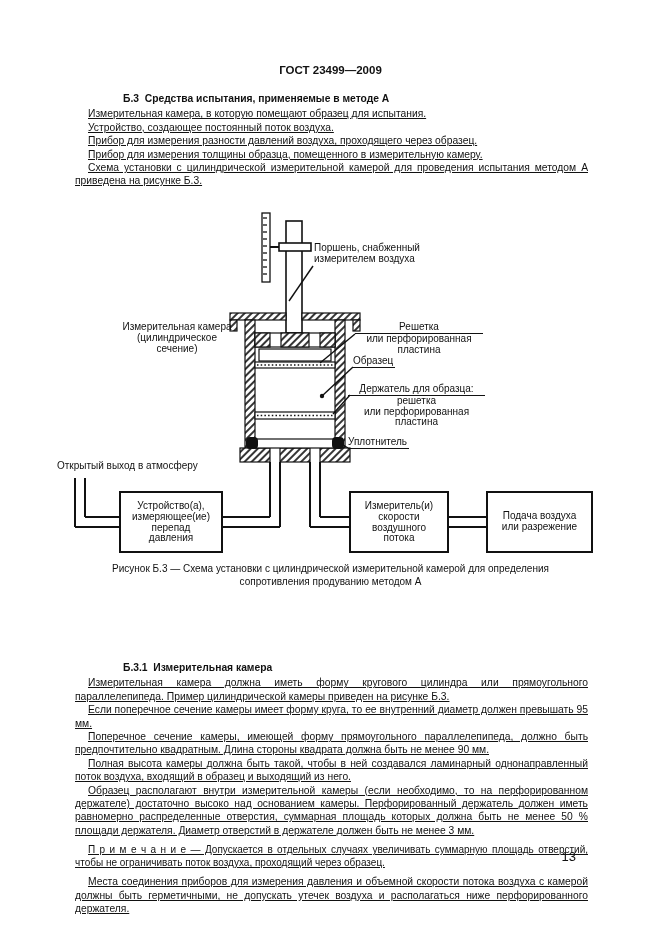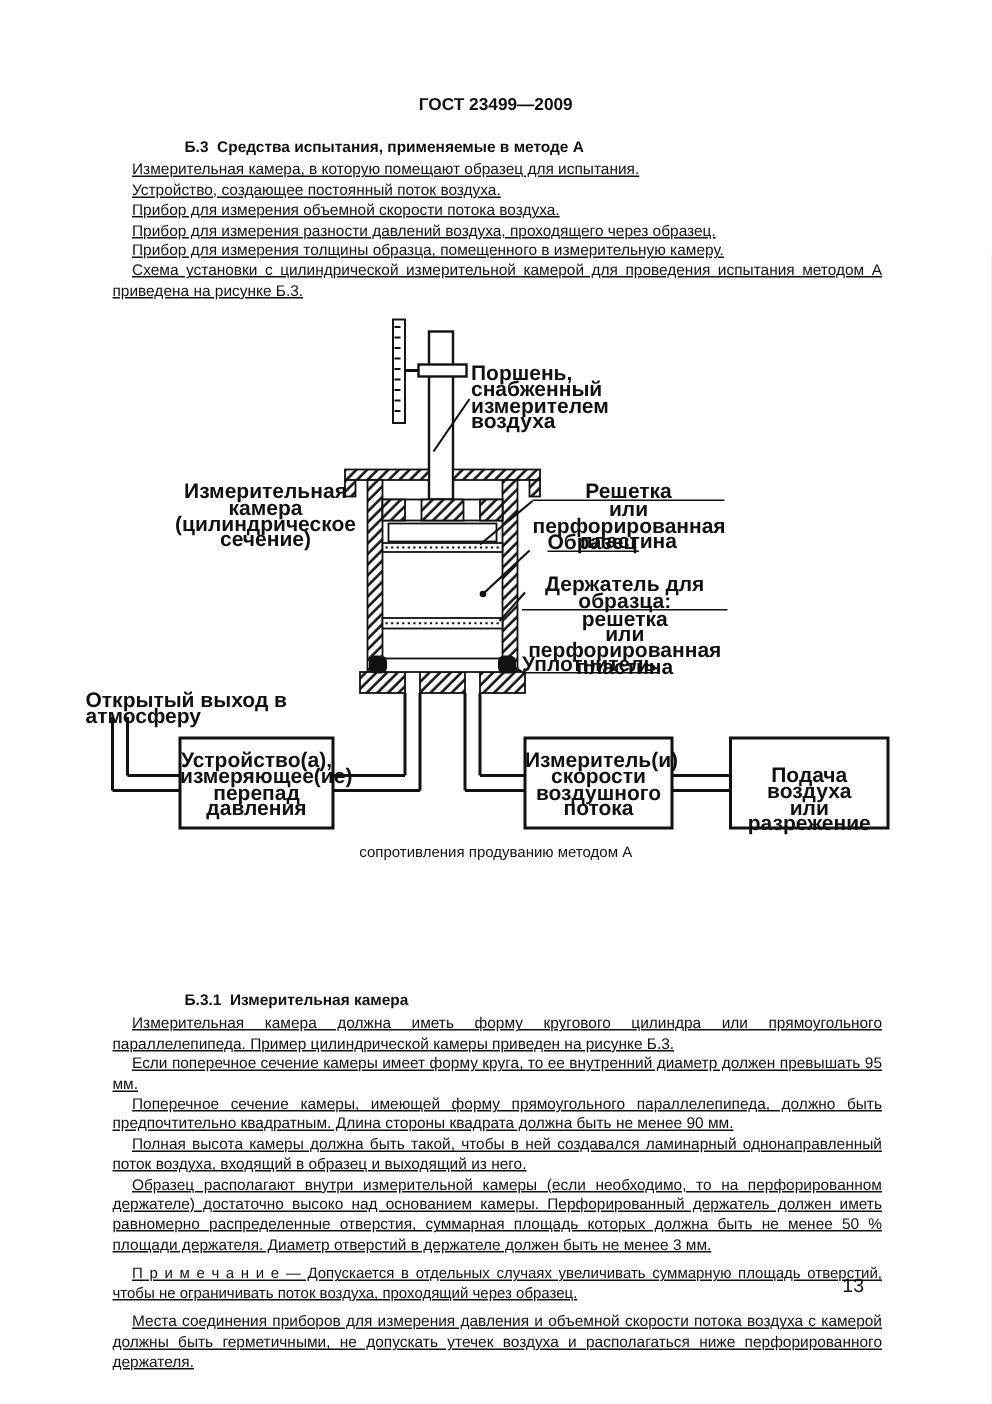--- a/index.html
+++ b/index.html
@@ -10,39 +10,38 @@
   .textblock{position:absolute;left:75px;width:513px;font-size:10.3px;line-height:13.4px;}
   .textblock h2{font-size:10.3px;line-height:13.4px;font-weight:bold;margin:0 0 2px 0;padding-left:48px;}
   .textblock p{margin:0;text-indent:13px;text-align:justify;text-decoration:underline;}
   .tb-top{top:92px;}
   .tb-bottom{top:631px;margin-top:30px;}
   p.note{margin-top:7px;font-size:10px;line-height:12.6px;text-align:justify;}
   p.final{margin-top:6px;}
   .pagenum{position:absolute;top:849px;left:75px;width:501px;text-align:right;font-size:13px;}
   .figure{position:absolute;top:210px;left:0;width:661px;height:392px;}
   .figure svg{position:absolute;top:0;left:0;}
-  .dlabel{position:absolute;font-weight:bold;font-size:14px;line-height:10.8px;color:#111;}
+  .dlabel{position:absolute;font-weight:normal;font-size:10px;line-height:10.8px;color:#111;}
   .center{text-align:center;}
   .shelf{border-bottom:1.4px solid #111;}
   .inlineshelf{display:inline-block;border-bottom:1.4px solid #111;padding:0 2px 0 0;}
   .caption{position:absolute;top:352px;left:0;width:661px;text-align:center;
         font-size:10px;line-height:13px;font-weight:normal;}
 </style>
 </head>
 <body>
 
 <div class="page">
 
   <div class="doc-header">ГОСТ 23499—2009</div>
 
   <div class="textblock tb-top">
     <h2>Б.3&nbsp;&nbsp;Средства испытания, применяемые в методе А</h2>
     <p>Измерительная камера, в которую помещают образец для испытания.</p>
     <p>Устройство, создающее постоянный поток воздуха.</p>
-    <p>Прибор для измерения объемной скорости потока воздуха.</p>
     <p>Прибор для измерения разности давлений воздуха, проходящего через образец.</p>
     <p>Прибор для измерения толщины образца, помещенного в измерительную камеру.</p>
     <p>Схема установки с цилиндрической измерительной камерой для проведения испытания методом А приведена на рисунке Б.3.</p>
   </div>
 
   <div class="figure">
     <svg width="661" height="392" viewBox="0 0 661 392">
       <defs>
         <pattern id="hatch" patternUnits="userSpaceOnUse" width="5" height="5" patternTransform="rotate(45)">
           <rect width="5" height="5" fill="#ffffff"></rect>
@@ -154,21 +153,21 @@
       </div>
 
     <div class="dlabel center" style="left:355px;top:112px;width:128px;">
       <div class="shelf">Решетка</div>
       <div>
           <div>или перфорированная</div>
           <div>пластина</div>
         </div>
     </div>
 
-    <div class="dlabel" style="left:365px;top:146px;">
+    <div class="dlabel" style="left:353px;top:146px;">
       <span class="inlineshelf">Образец</span>
     </div>
 
     <div class="dlabel center" style="left:348px;top:174px;width:137px;">
       <div class="shelf">Держатель для образца:</div>
       <div>
           <div>решетка</div>
           <div>или перфорированная</div>
           <div>пластина</div>
         </div>
@@ -193,20 +192,21 @@
         <div>воздушного</div>
         <div>потока</div>
       </div>
 
     <div class="dlabel center" style="left:487px;top:301px;width:105px;">
         <div>Подача воздуха</div>
         <div>или разрежение</div>
       </div>
 
     <div class="caption">
+        <div>Рисунок Б.3 — Схема установки с цилиндрической измерительной камерой для определения</div>
         <div>сопротивления продуванию методом А</div>
       </div>
   </div>
 
   <div class="textblock tb-bottom">
     <h2>Б.3.1&nbsp;&nbsp;Измерительная камера</h2>
     <p>Измерительная камера должна иметь форму кругового цилиндра или прямоугольного параллелепипеда. Пример цилиндрической камеры приведен на рисунке Б.3.</p>
     <p>Если поперечное сечение камеры имеет форму круга, то ее внутренний диаметр должен превышать 95 мм.</p>
     <p>Поперечное сечение камеры, имеющей форму прямоугольного параллелепипеда, должно быть предпочтительно квадратным. Длина стороны квадрата должна быть не менее 90 мм.</p>
     <p>Полная высота камеры должна быть такой, чтобы в ней создавался ламинарный однонаправленный поток воздуха, входящий в образец и выходящий из него.</p>

